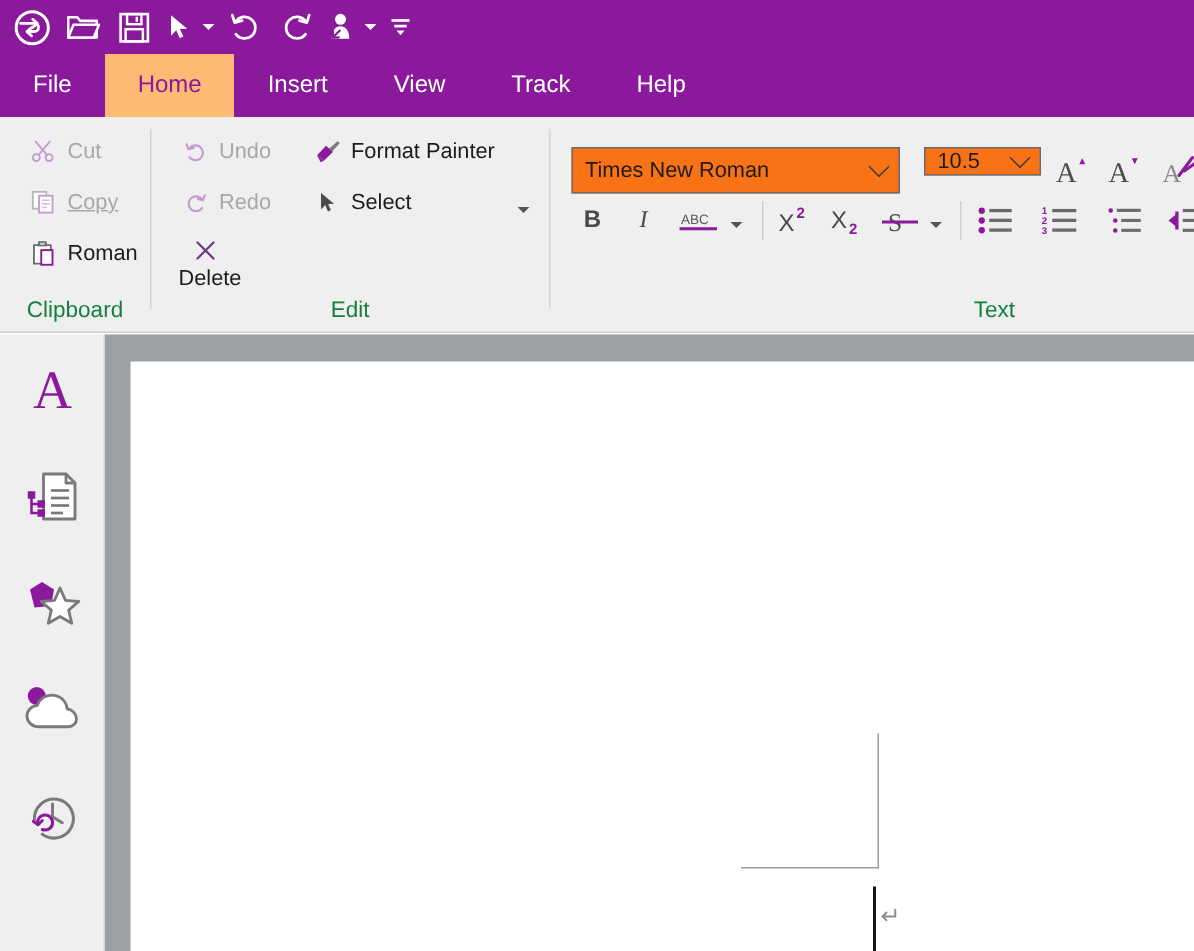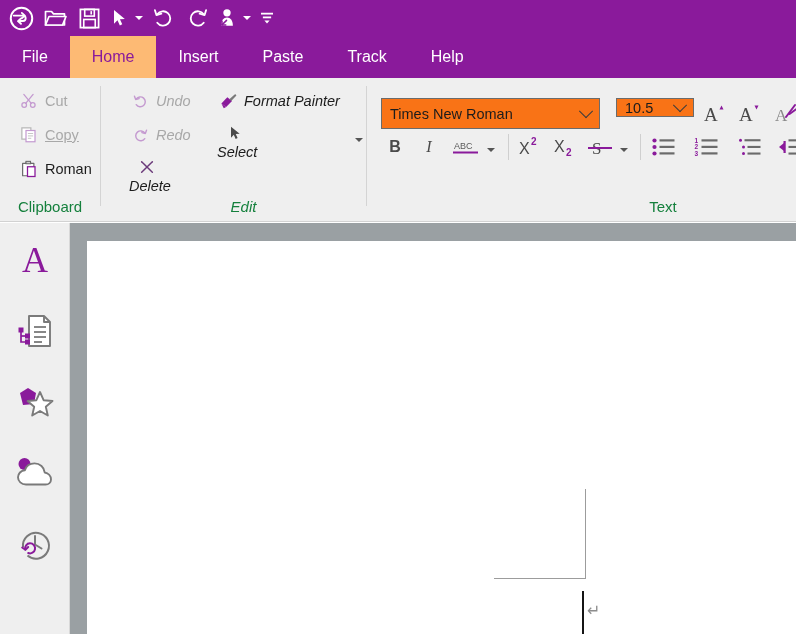--- a/index.html
+++ b/index.html
@@ -315,21 +315,21 @@
     <div class="tab">
       <span>File</span>
     </div>
     <div class="tab active">
       <span>Home</span>
     </div>
     <div class="tab">
       <span>Insert</span>
     </div>
     <div class="tab">
-      <span>Paste</span>
+      <span>View</span>
     </div>
     <div class="tab">
       <span>Track</span>
     </div>
     <div class="tab">
       <span>Help</span>
     </div>
   </div>
 
   <div class="ribbon">
@@ -370,21 +370,21 @@
           </svg>
         </span>
         <span>Roman</span>
       </div>
 
       <div class="group-label">Clipboard</div>
     </div>
 
     <div class="group-sep" style="left:100px;"></div>
 
-    <div class="group" style="left:111px; width:265px;font-style:italic;">
+    <div class="group" style="left:101px; width:265px;">
 
       <div class="rb-item disabled" style="left:18px; top:10px;">
         <span class="rb-ico">
           <svg width="17" height="17" viewBox="0 0 24 24">
             <path d="M6 8.5 A7 7 0 1 1 6 16.5" fill="none" stroke="#c49ad0" stroke-width="2" stroke-linecap="round"></path>
             <path d="M3.5 4.5 L5.2 9.2 L10 7.9" fill="none" stroke="#c49ad0" stroke-width="2" stroke-linecap="round" stroke-linejoin="round"></path>
           </svg>
         </span>
         <span>Undo</span>
       </div>
@@ -413,21 +413,21 @@
         <span class="rb-ico">
           <svg width="19" height="19" viewBox="0 0 24 24">
             <path d="M3 14.5 L10.5 6.5 L16.5 11.5 L9 19 Z" fill="#8a1a9b"></path>
             <path d="M13 9 L20.5 2.5 L22 4.5 L15.5 11.5 Z" fill="#7a7a7a"></path>
             <path d="M3 14.5 L6 20.5 L9 19" fill="#8a1a9b"></path>
           </svg>
         </span>
         <span>Format Painter</span>
       </div>
 
-      <div class="rb-item" style="left:106px; top:44px;flex-direction:column;">
+      <div class="rb-item" style="left:106px; top:44px;">
         <span class="rb-ico">
           <svg width="16" height="16" viewBox="0 0 24 24">
             <path d="M6 2.5 L6 19 L10.2 14.6 L13 21 L15.9 19.6 L13.1 13.6 L19 13.3 Z" fill="#4a4a4a"></path>
           </svg>
         </span>
         <span>Select</span>
       </div>
       <div class="rb-icobtn" style="left:240px; top:48px; width:16px;">
         <span class="mini-caret"></span>
       </div>

